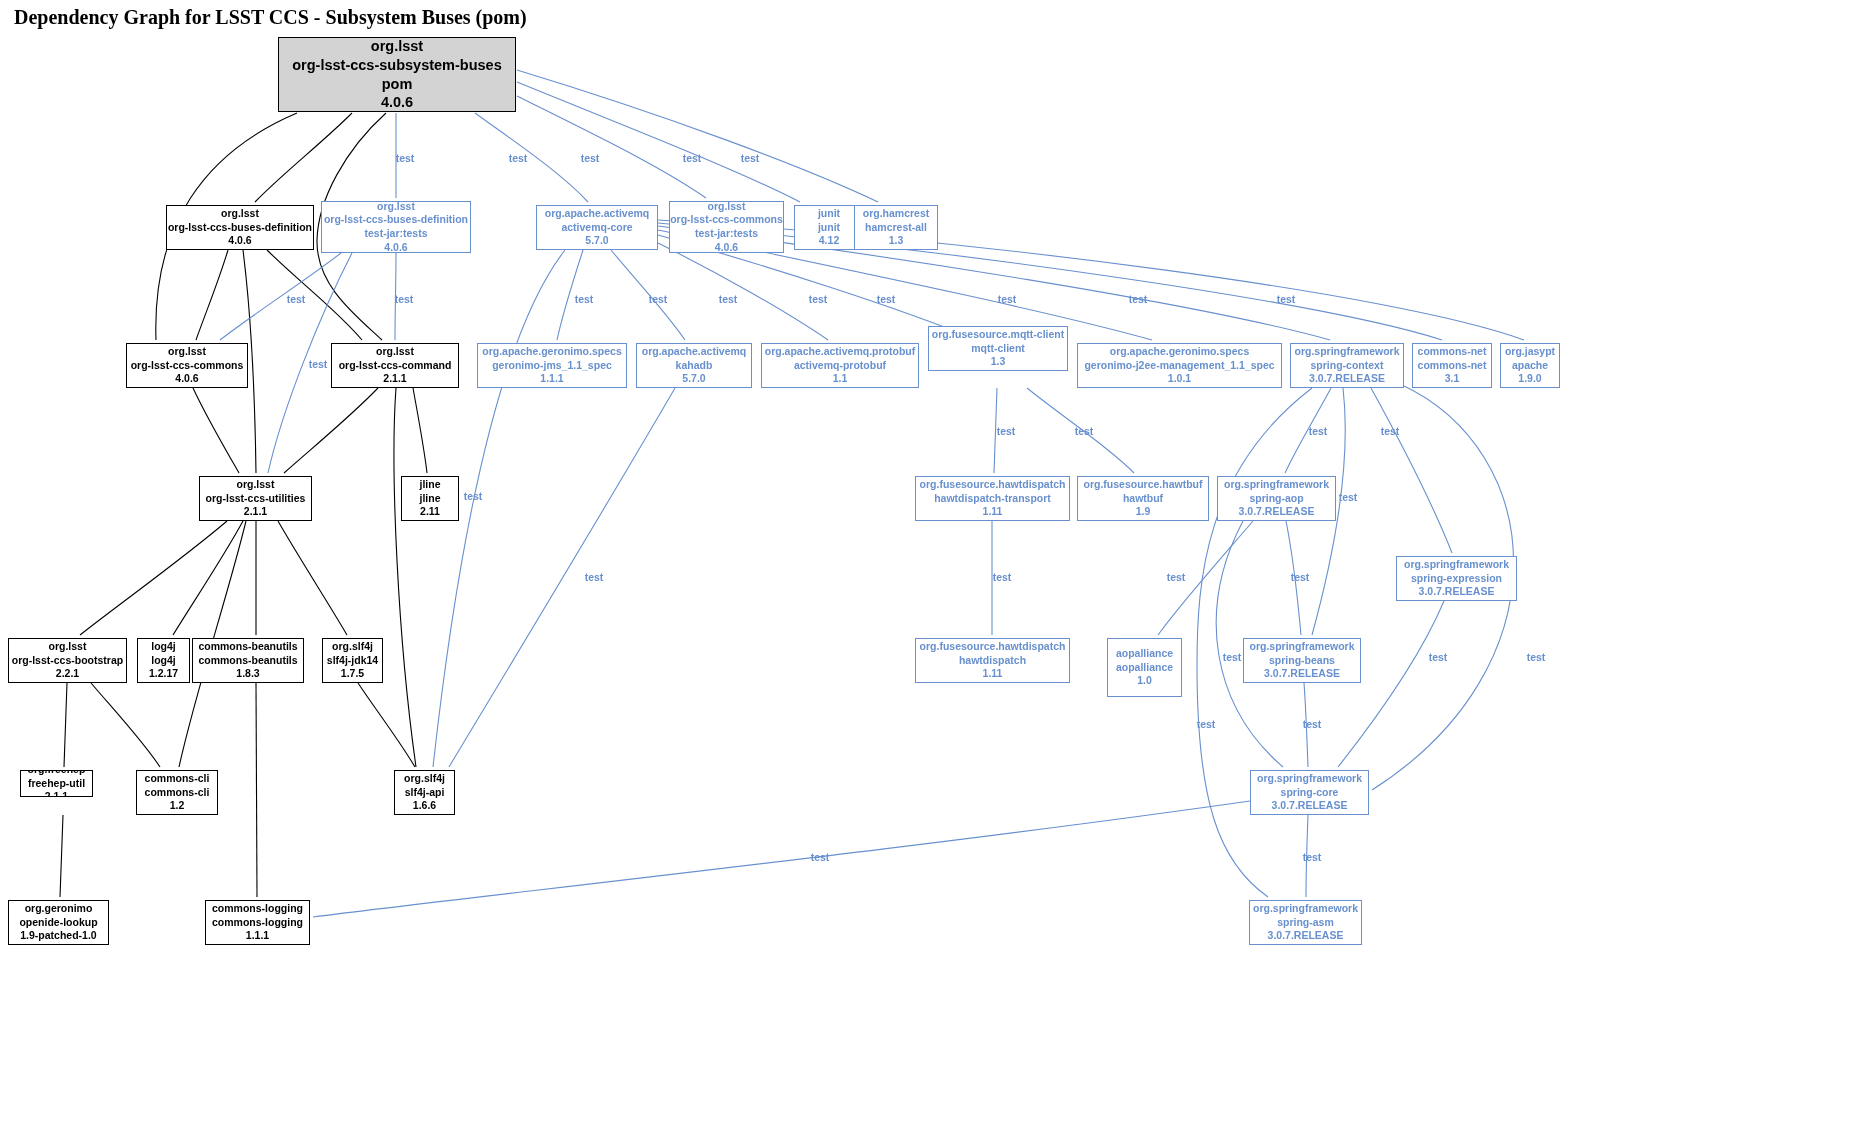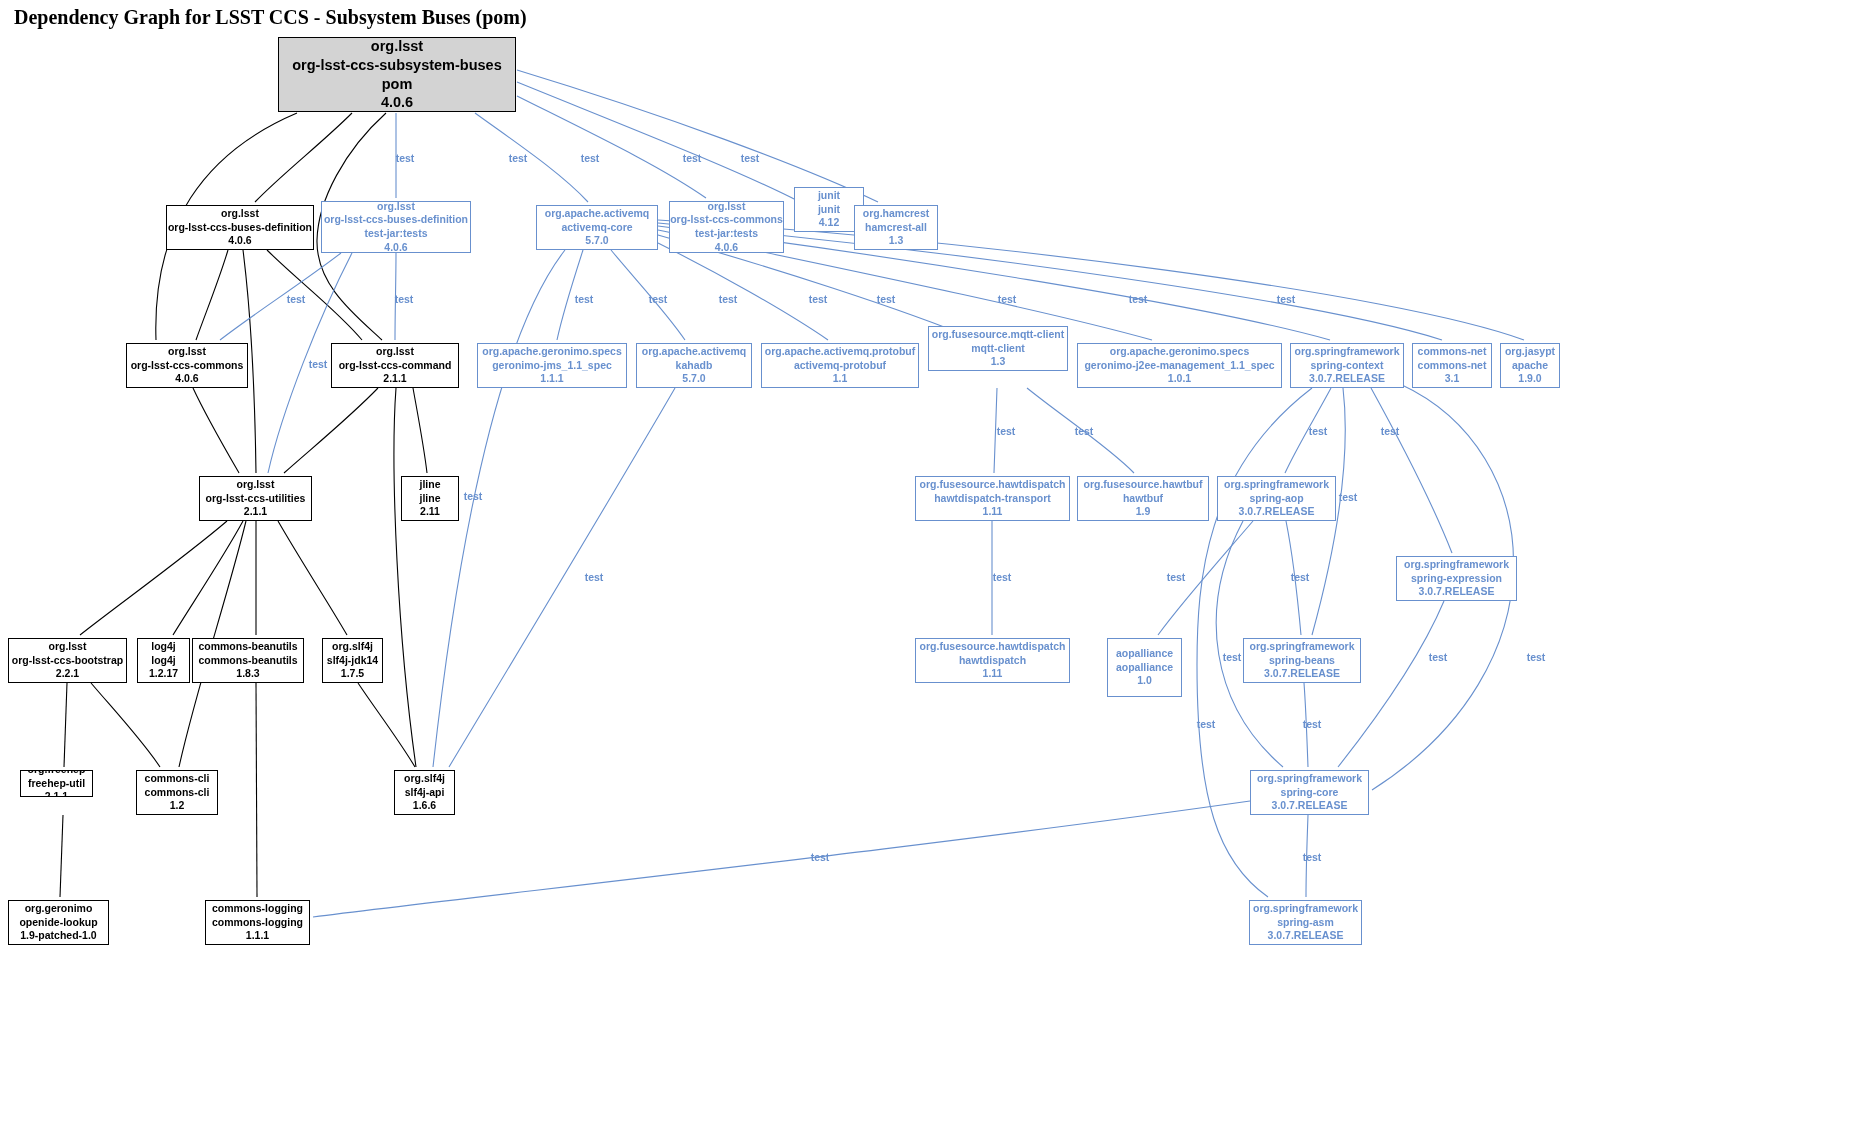--- a/index.html
+++ b/index.html
@@ -148,21 +148,21 @@
       <div class="nl">org.apache.activemq</div>
       <div class="nl">activemq-core</div>
       <div class="nl">5.7.0</div>
     </div>
   <div class="node test" style="left:669px;top:201px;width:115px;height:52px">
       <div class="nl">org.lsst</div>
       <div class="nl">org-lsst-ccs-commons</div>
       <div class="nl">test-jar:tests</div>
       <div class="nl">4.0.6</div>
     </div>
-  <div class="node test" style="left:794px;top:187px;width:70px;height:45px">
+  <div class="node test" style="left:794px;top:205px;width:70px;height:45px">
       <div class="nl">junit</div>
       <div class="nl">junit</div>
       <div class="nl">4.12</div>
     </div>
   <div class="node test" style="left:854px;top:205px;width:84px;height:45px">
       <div class="nl">org.hamcrest</div>
       <div class="nl">hamcrest-all</div>
       <div class="nl">1.3</div>
     </div>
 

